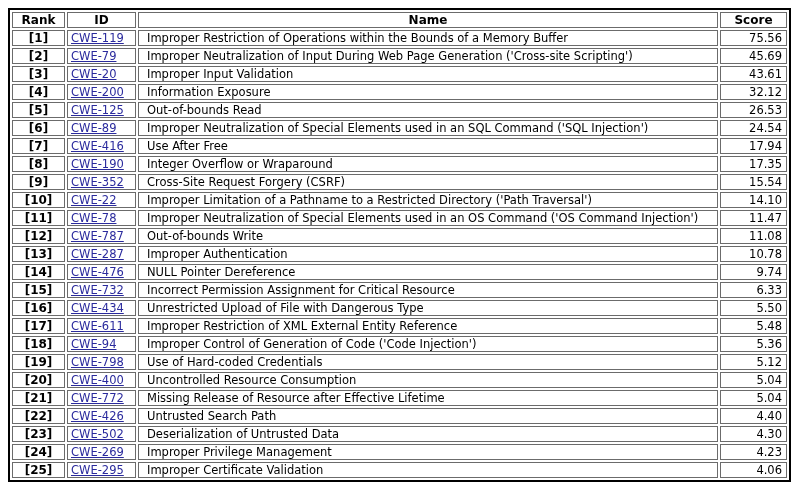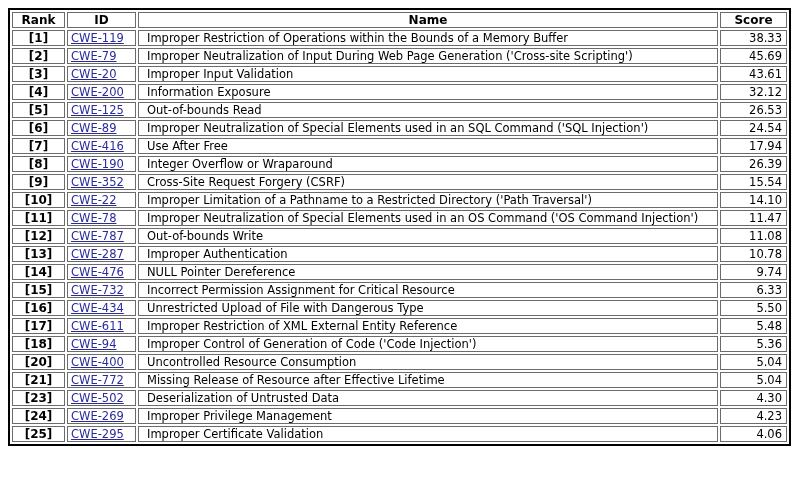--- a/index.html
+++ b/index.html
@@ -79,21 +79,21 @@
         <th>ID</th>
         <th>Name</th>
         <th>Score</th>
       </tr>
     </thead>
     <tbody id="table-body">
   <tr>
     <td class="rank">[1]</td>
     <td class="id"><a class="cwe-link" href="#" style="color: rgb(42, 42, 157);">CWE-119</a></td>
     <td class="name">Improper Restriction of Operations within the Bounds of a Memory Buffer</td>
-    <td class="score">38.33</td>
+    <td class="score">75.56</td>
   </tr>
 
   <tr>
     <td class="rank">[2]</td>
     <td class="id"><a class="cwe-link" href="#" style="color: rgb(42, 42, 157);">CWE-79</a></td>
     <td class="name">Improper Neutralization of Input During Web Page Generation ('Cross-site Scripting')</td>
     <td class="score">45.69</td>
   </tr>
 
   <tr>
@@ -128,21 +128,21 @@
     <td class="rank">[7]</td>
     <td class="id"><a class="cwe-link" href="#" style="color: rgb(42, 42, 157);">CWE-416</a></td>
     <td class="name">Use After Free</td>
     <td class="score">17.94</td>
   </tr>
 
   <tr>
     <td class="rank">[8]</td>
     <td class="id"><a class="cwe-link" href="#" style="color: rgb(42, 42, 157);">CWE-190</a></td>
     <td class="name">Integer Overflow or Wraparound</td>
-    <td class="score">26.39</td>
+    <td class="score">17.35</td>
   </tr>
 
   <tr>
     <td class="rank">[9]</td>
     <td class="id"><a class="cwe-link" href="#" style="color: rgb(42, 42, 157);">CWE-352</a></td>
     <td class="name">Cross-Site Request Forgery (CSRF)</td>
     <td class="score">15.54</td>
   </tr>
 
   <tr>
@@ -201,35 +201,47 @@
     <td class="score">5.48</td>
   </tr>
 
   <tr>
     <td class="rank">[18]</td>
     <td class="id"><a class="cwe-link" href="#" style="color: rgb(42, 42, 157);">CWE-94</a></td>
     <td class="name">Improper Control of Generation of Code ('Code Injection')</td>
     <td class="score">5.36</td>
   </tr>
 
+  <tr>
+    <td class="rank">[19]</td>
+    <td class="id"><a class="cwe-link" href="#" style="color: rgb(42, 42, 157);">CWE-798</a></td>
+    <td class="name">Use of Hard-coded Credentials</td>
+    <td class="score">5.12</td>
+  </tr>
 
   <tr>
     <td class="rank">[20]</td>
     <td class="id"><a class="cwe-link" href="#" style="color: rgb(42, 42, 157);">CWE-400</a></td>
     <td class="name">Uncontrolled Resource Consumption</td>
     <td class="score">5.04</td>
   </tr>
 
   <tr>
     <td class="rank">[21]</td>
     <td class="id"><a class="cwe-link" href="#" style="color: rgb(42, 42, 157);">CWE-772</a></td>
     <td class="name">Missing Release of Resource after Effective Lifetime</td>
     <td class="score">5.04</td>
   </tr>
 
+  <tr>
+    <td class="rank">[22]</td>
+    <td class="id"><a class="cwe-link" href="#" style="color: rgb(42, 42, 157);">CWE-426</a></td>
+    <td class="name">Untrusted Search Path</td>
+    <td class="score">4.40</td>
+  </tr>
 
   <tr>
     <td class="rank">[23]</td>
     <td class="id"><a class="cwe-link" href="#" style="color: rgb(42, 42, 157);">CWE-502</a></td>
     <td class="name">Deserialization of Untrusted Data</td>
     <td class="score">4.30</td>
   </tr>
 
   <tr>
     <td class="rank">[24]</td>

